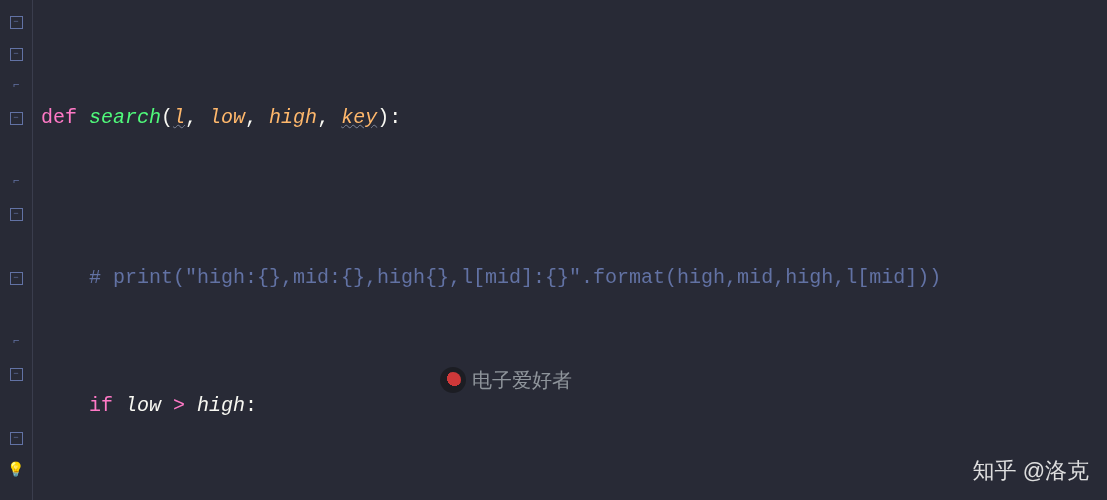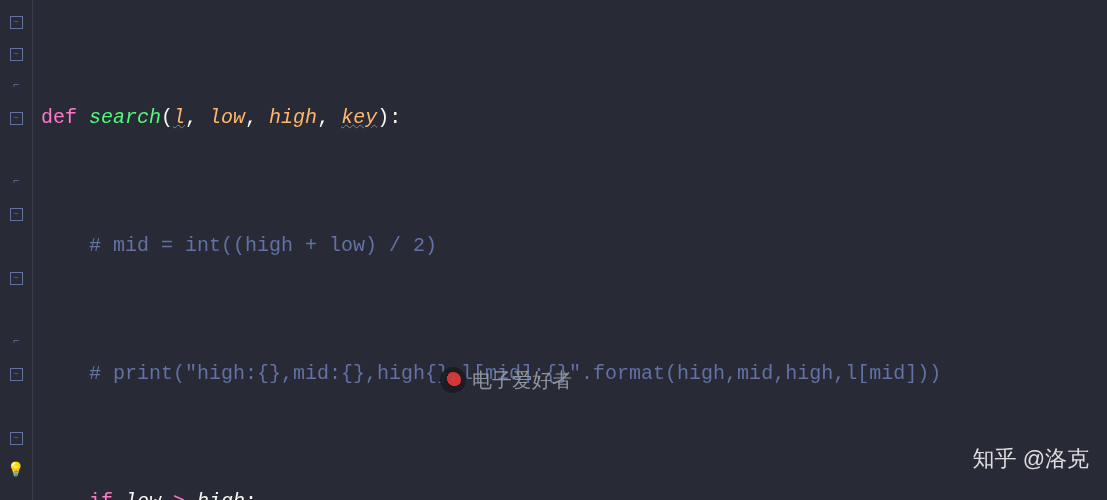--- a/index.html
+++ b/index.html
@@ -74,21 +74,21 @@
   .kw   { color: #ff79c6; }                 
   .fnit { color: #50fa7b; font-style: italic; } 
   .param{ color: #ffb86c; font-style: italic; } 
   .var  { color: #f8f8f2; font-style: italic; } 
   .cmt  { color: #6272a4; }                 
   .op   { color: #ff79c6; }                 
   .punc { color: #f8f8f2; }                 
   .underline { text-decoration: underline wavy #7d8496; text-decoration-thickness:1px;}
   .watermark {
     position: absolute;
-    bottom: 24px;
+    bottom: 12px;
     right: 18px;
     color: #e8e8e8;
     font-family: sans-serif;
     font-size: 22px;
     opacity: 0.95;
     pointer-events: none;
   }
   .center-logo {
     position: absolute;
     left: 440px;
@@ -153,21 +153,20 @@
       </div>
     <div class="g-row">
         <span class="bulb">💡</span>
       </div>
   </div>
 
   <div class="code">
     
     <div class="line"><span class="content"><span class="kw">def </span><span class="fnit">search</span><span class="punc">(</span><span class="param underline">l</span><span class="punc">, </span><span class="param">low</span><span class="punc">, </span><span class="param">high</span><span class="punc">, </span><span class="param underline">key</span><span class="punc">)</span><span class="punc">:</span></span></div>
     
-    <div class="line"><span class="content">    <span class="cmt"># mid = int((high + low) / 2)</span></span></div>
     
     <div class="line"><span class="content">    <span class="cmt"># print("high:{},mid:{},high{},l[mid]:{}".format(high,mid,high,l[mid]))</span></span></div>
     
     <div class="line"><span class="content">    <span class="kw">if </span><span class="var">low</span><span class="op"> &gt; </span><span class="var">high</span><span class="punc">:</span></span></div>
     
     
     
     
     
     

